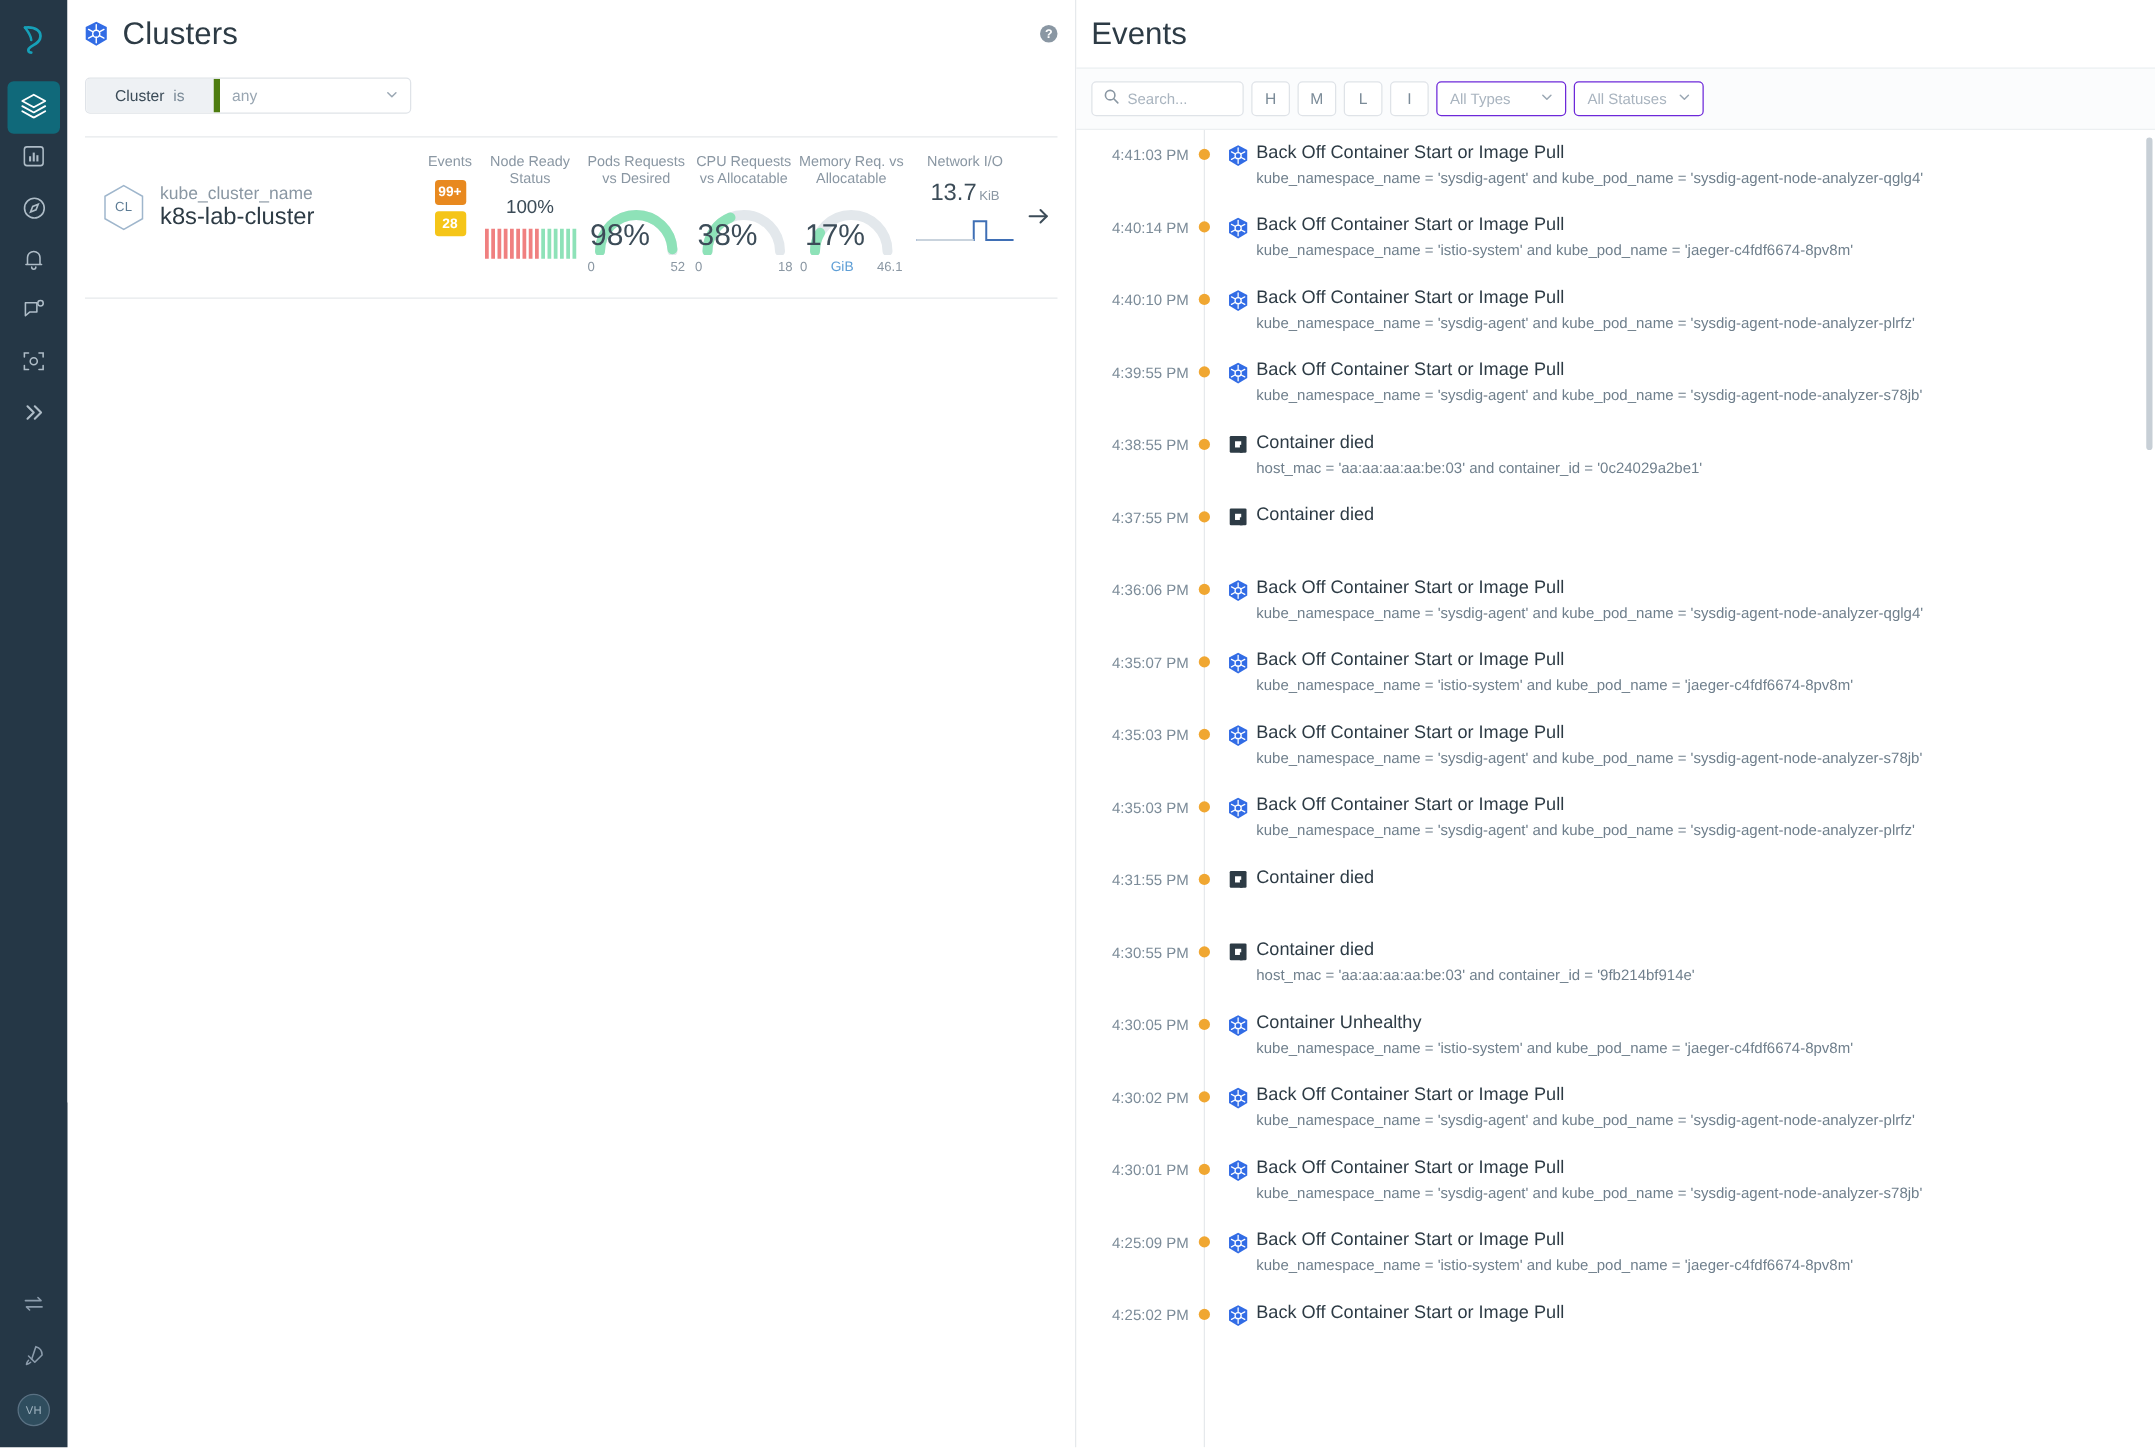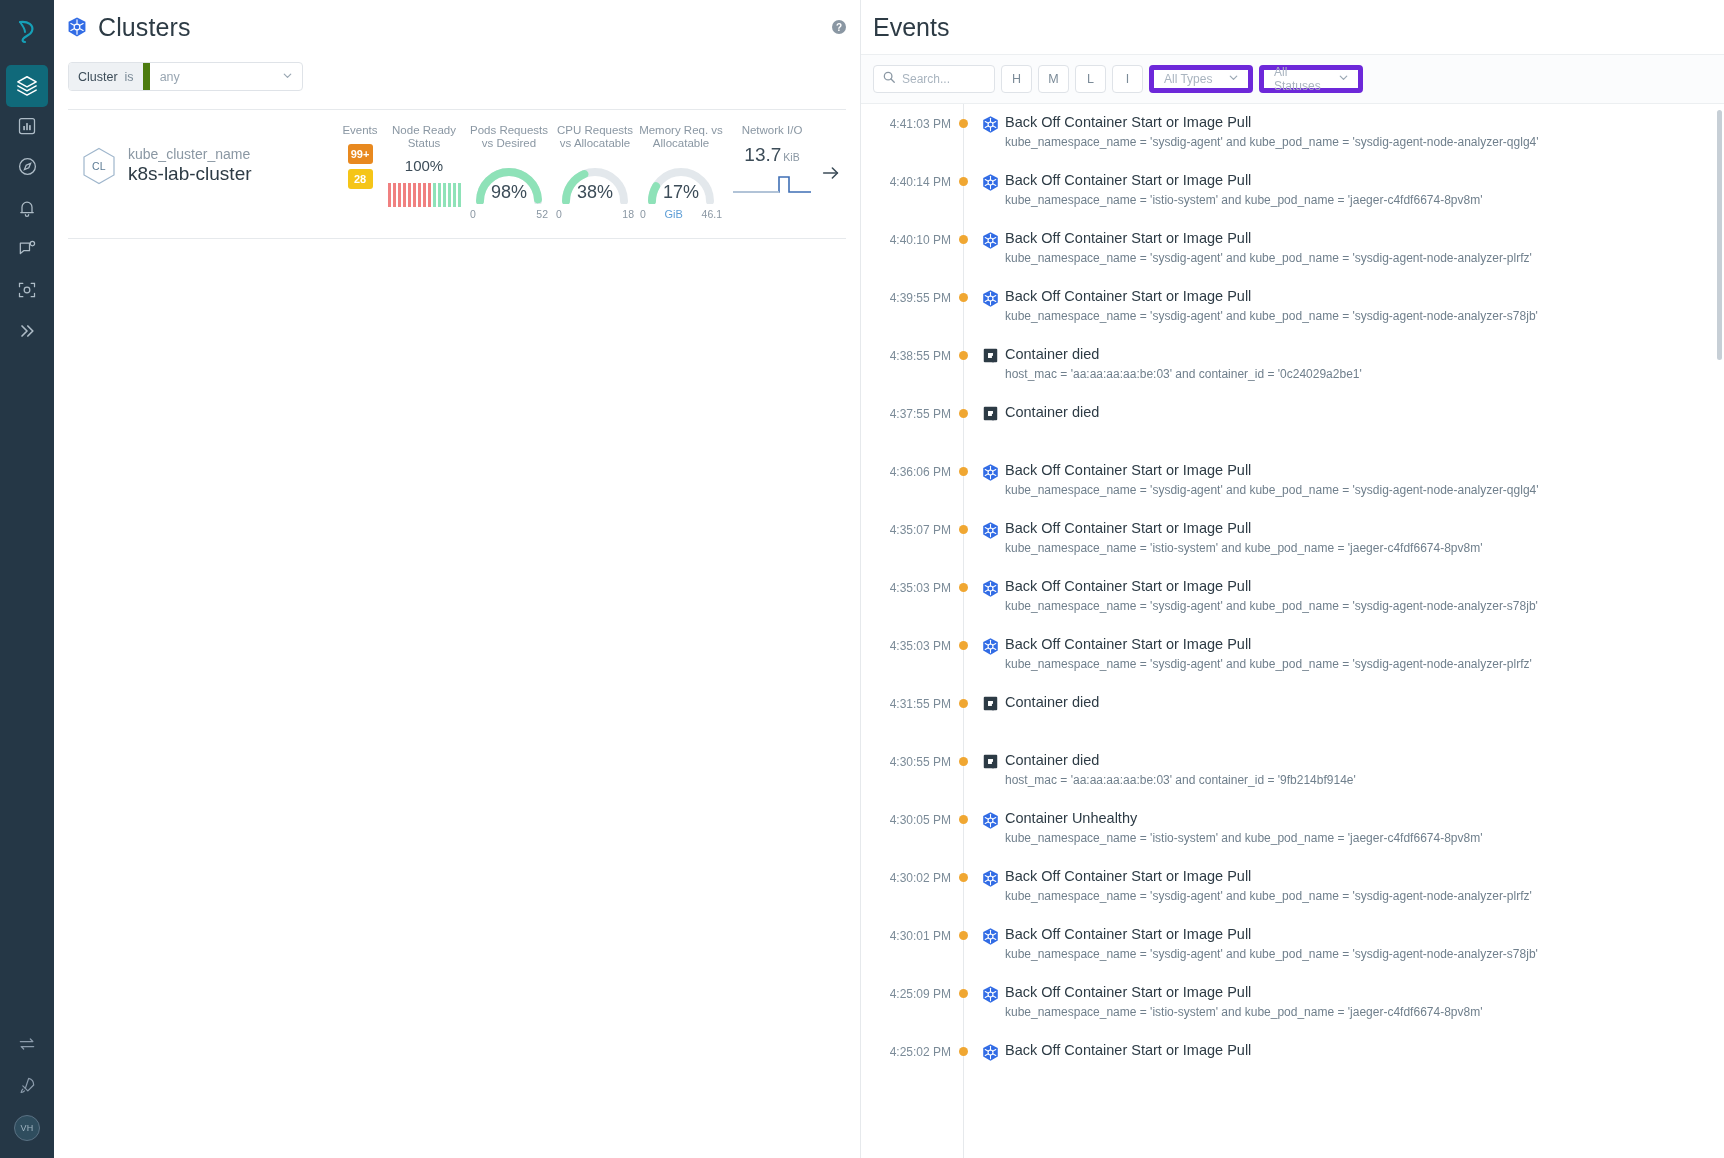--- a/index.html
+++ b/index.html
@@ -78,22 +78,22 @@
   }
   .filter-bar { padding: 8px 14px 18px 14px; }
   .filter-pill {
     display: inline-flex; align-items: stretch;
     border: 1px solid #dfe3e8; border-radius: 4px;
     height: 29px; overflow: hidden;
     background: #fff;
   }
   .filter-key {
     background: #eef1f4; display: flex; align-items: center;
-    padding: 0 9px; gap: 7px;
-    border-right: 7px solid #4d7c0f;
+    padding: 0 23px; gap: 7px;
+    border-right: 5px solid #4d7c0f;
   }
   .filter-key .k { font-size: 12.5px; color: #3c4c58; }
   .filter-key .op { font-size: 12.5px; color: #7b8b98; }
   .filter-val {
     display: flex; align-items: center; justify-content: space-between;
     width: 152px; padding: 0 8px 0 10px;
     font-size: 12.5px; color: #99a6b2; cursor: pointer;
   }
   .chev { color: #9aa7b3; }
 
@@ -144,21 +144,21 @@
   .m-node { width: 84px; text-align: center; }
   .node-pct { font-size: 15px; color: #3c4c58; margin-bottom: 9px; }
   .bars { display: flex; gap: 2px; justify-content: center; align-items: flex-end; height: 24px; }
   .bars i { width: 3px; height: 24px; display: block; }
 
   
   .m-gauge { width: 86px; position: relative; }
   .gauge-wrap { position: relative; width: 74px; height: 47px; margin: 0 auto; }
   .gauge-val {
     position: absolute; left: 0; right: 0; bottom: 1px;
-    font-size: 18px; color: #3c4c58; text-align: center;
+    font-size: 24px; color: #3c4c58; text-align: left;
   }
   .gauge-axis {
     display: flex; justify-content: space-between;
     font-size: 10.5px; color: #8a97a3;
     width: 78px; margin: 4px auto 0 auto;
   }
   .gauge-unit {
     font-size: 11px; color: #5e9ed6;
   }
   .gauge-axis-3 { display: flex; justify-content: space-between; align-items: baseline;
@@ -209,21 +209,21 @@
   }
   .search-box input::placeholder { color: #a9b4bf; }
   .sev-btn {
     width: 31px; height: 28px;
     border: 1px solid #dfe3e8; border-radius: 4px;
     background: #fff; color: #7b8b98; font-size: 12.5px;
     display: flex; align-items: center; justify-content: center;
     cursor: pointer;
   }
   .sel-box {
-    height: 28px; border: 5px solid #6d28d9; border-radius: 4px;
+    height: 28px; border: 1px solid #6d28d9; border-radius: 4px;
     background: #fff; display: flex; align-items: center;
     justify-content: space-between; padding: 0 8px 0 10px;
     font-size: 12px; color: #a9b4bf; cursor: pointer;
   }
   .sel-types { width: 104px; }
   .sel-status { width: 104px; }
 
   .events-list {
     flex: 1 1 auto; overflow: hidden; position: relative;
     padding-left: 0;

